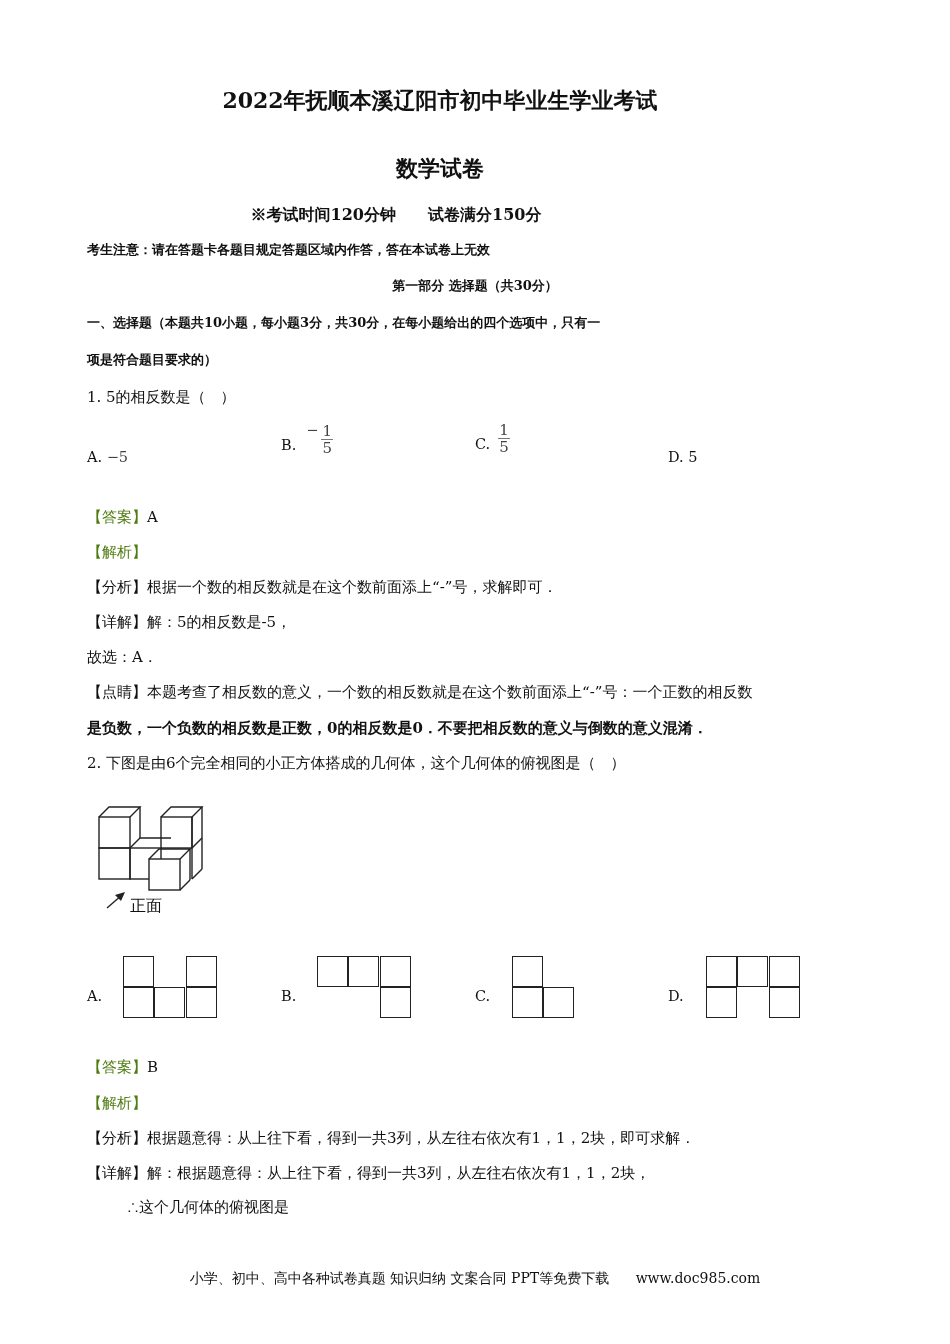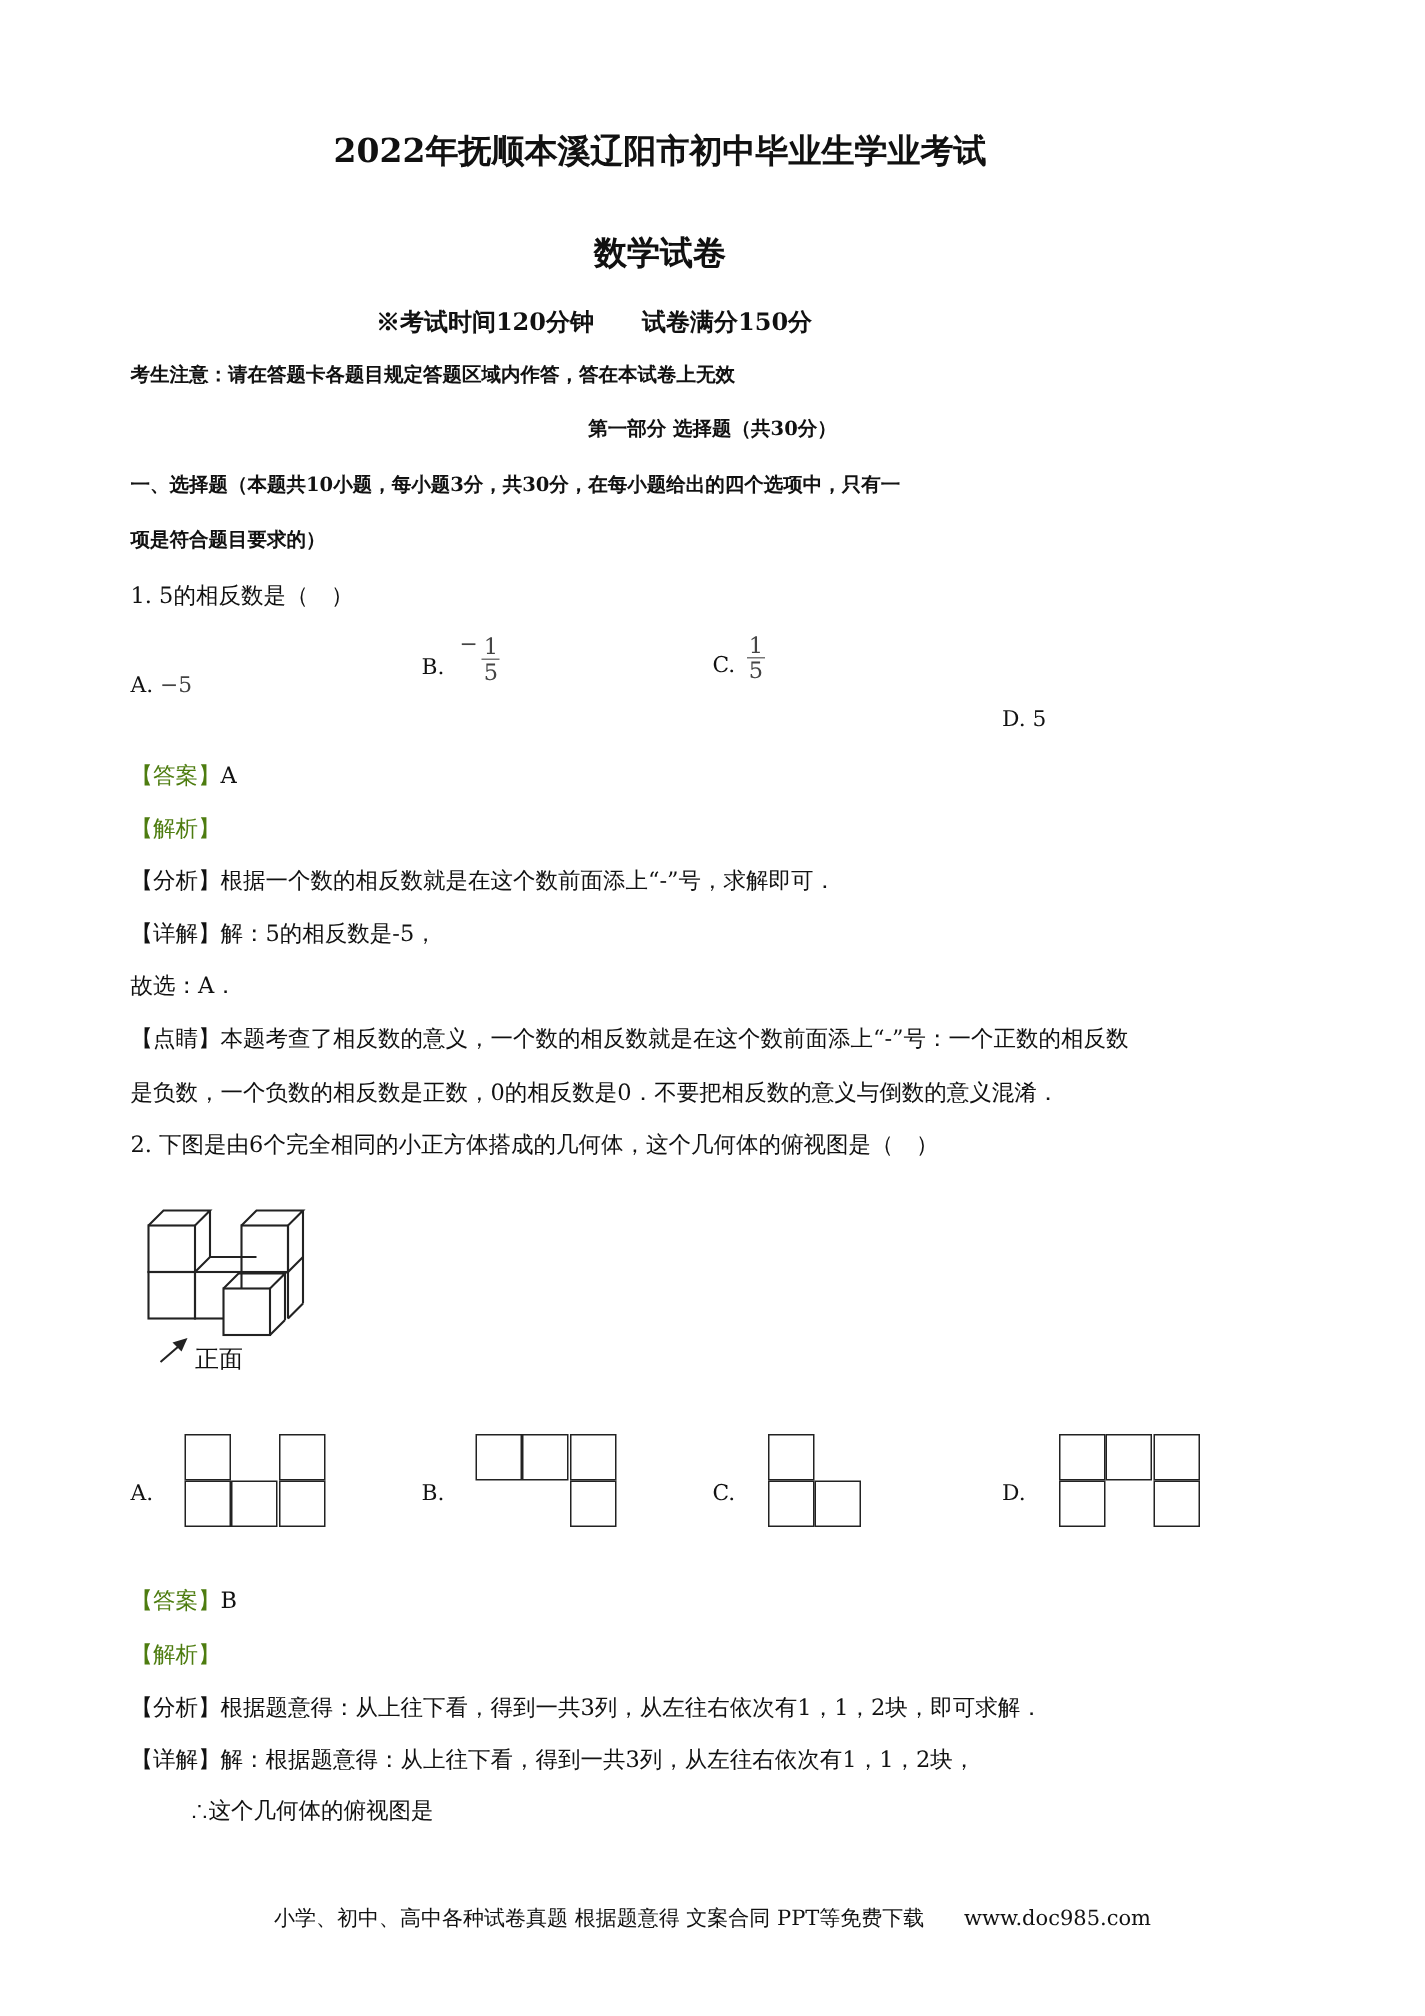--- a/index.html
+++ b/index.html
@@ -45,31 +45,31 @@
     <span class="den">5</span>
   </span>
 </div>
 <div class="abs opt" style="top:422px; left:475px; display:flex; align-items:flex-end;">
   <span style="margin-right:8px; margin-bottom:3px;">C.</span>
   <span class="frac">
     <span class="num">1</span>
     <span class="den">5</span>
   </span>
 </div>
-<div class="abs opt" style="top:449px; left:668px;margin-top:23px;">D. 5</div>
+<div class="abs opt" style="top:449px; left:668px;">D. 5</div>
 
 <div class="abs line" style="top:508px;">
   <span class="blue">【答案】</span><span>A</span>
 </div>
 <div class="abs line blue" style="top:543px;">【解析】</div>
 <div class="abs line" style="top:578px;">【分析】根据一个数的相反数就是在这个数前面添上“-”号，求解即可．</div>
 <div class="abs line" style="top:613px;">【详解】解：5的相反数是-5，</div>
 <div class="abs line" style="top:648px;">故选：A．</div>
 <div class="abs line" style="top:683px;">【点睛】本题考查了相反数的意义，一个数的相反数就是在这个数前面添上“-”号：一个正数的相反数</div>
-<div class="abs line" style="top:719px;">是负数，一个负数的相反数是正数，0的相反数是0．不要把相反数的意义与倒数的意义混淆．</div>
+<div class="abs line" style="top:719px;font-weight:bold;">是负数，一个负数的相反数是正数，0的相反数是0．不要把相反数的意义与倒数的意义混淆．</div>
 
 <div class="abs line" style="top:754px;">2. 下图是由6个完全相同的小正方体搭成的几何体，这个几何体的俯视图是（　）</div>
 
 <svg class="abs" style="left:95px; top:800px;" width="120" height="120" viewBox="0 0 120 120">
   <g fill="none" stroke="#222" stroke-width="1.4">
 
     <rect x="4" y="17" width="31" height="31"></rect>
     <rect x="4" y="48" width="31" height="31"></rect>
     <polyline points="4,17 14,7 45,7 35,17"></polyline>
     <line x1="45" y1="7" x2="45" y2="38"></line>
@@ -130,15 +130,15 @@
 
 <div class="abs line" style="top:1058px;">
   <span class="blue">【答案】</span><span>B</span>
 </div>
 <div class="abs line blue" style="top:1094px;">【解析】</div>
 <div class="abs line" style="top:1129px;">【分析】根据题意得：从上往下看，得到一共3列，从左往右依次有1，1，2块，即可求解．</div>
 <div class="abs line" style="top:1164px;">【详解】解：根据题意得：从上往下看，得到一共3列，从左往右依次有1，1，2块，</div>
 <div class="abs line" style="top:1198px;margin-left:40px;">∴这个几何体的俯视图是</div>
 
 <div class="abs footer">
-  <span>小学、初中、高中各种试卷真题  根据题意得  文案合同  PPT等免费下载</span>
+  <span>小学、初中、高中各种试卷真题  知识归纳  文案合同  PPT等免费下载</span>
   <span style="margin-left:22px;margin-top:48px;">www.doc985.com</span>
 </div>
 
 </body></html>

